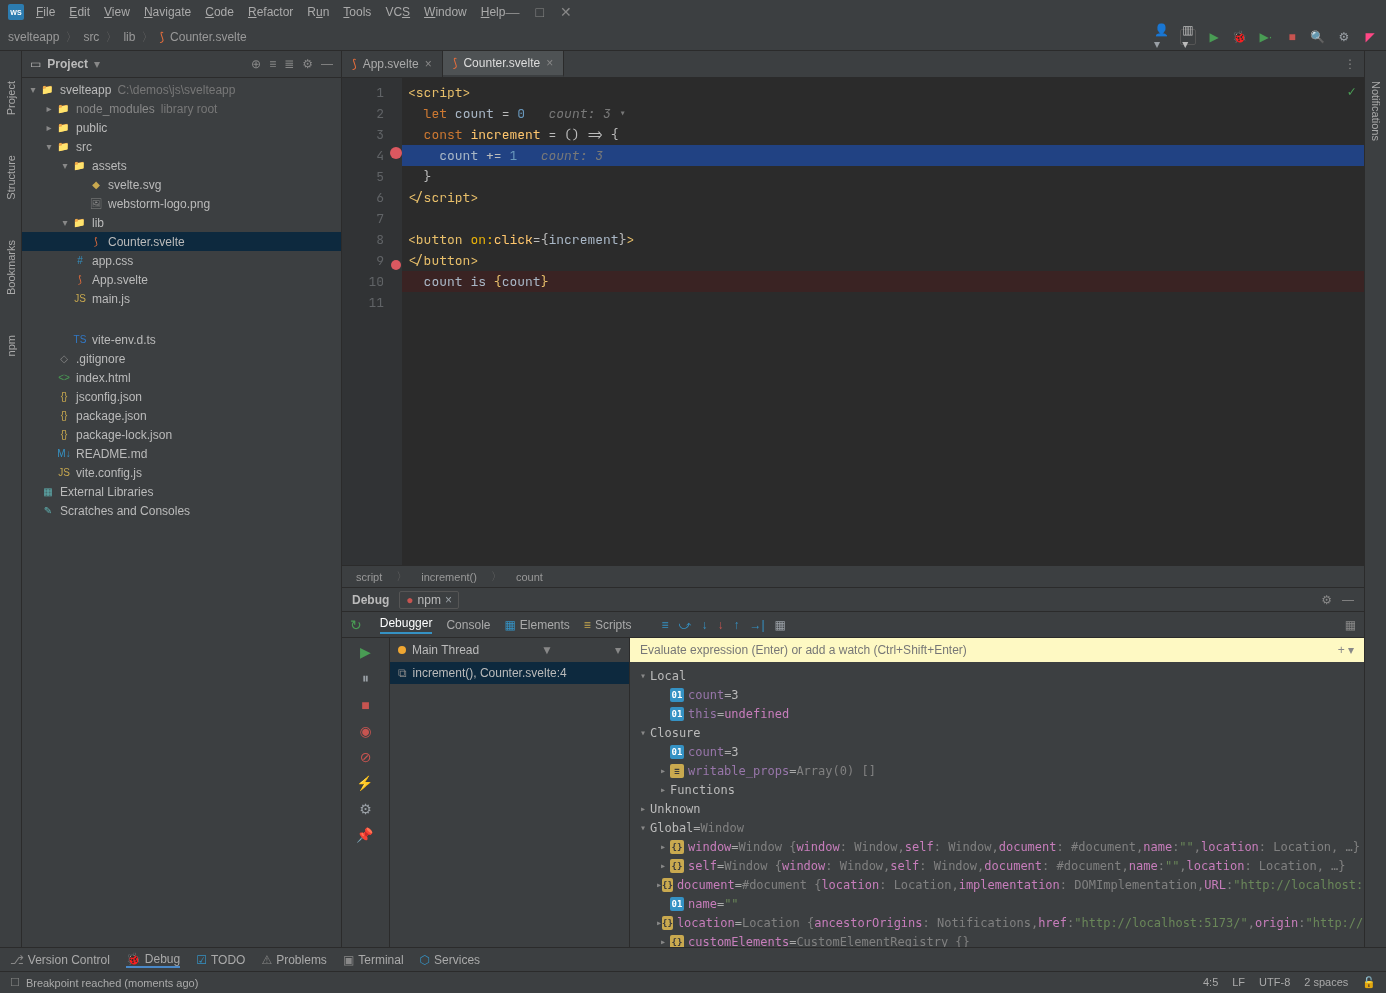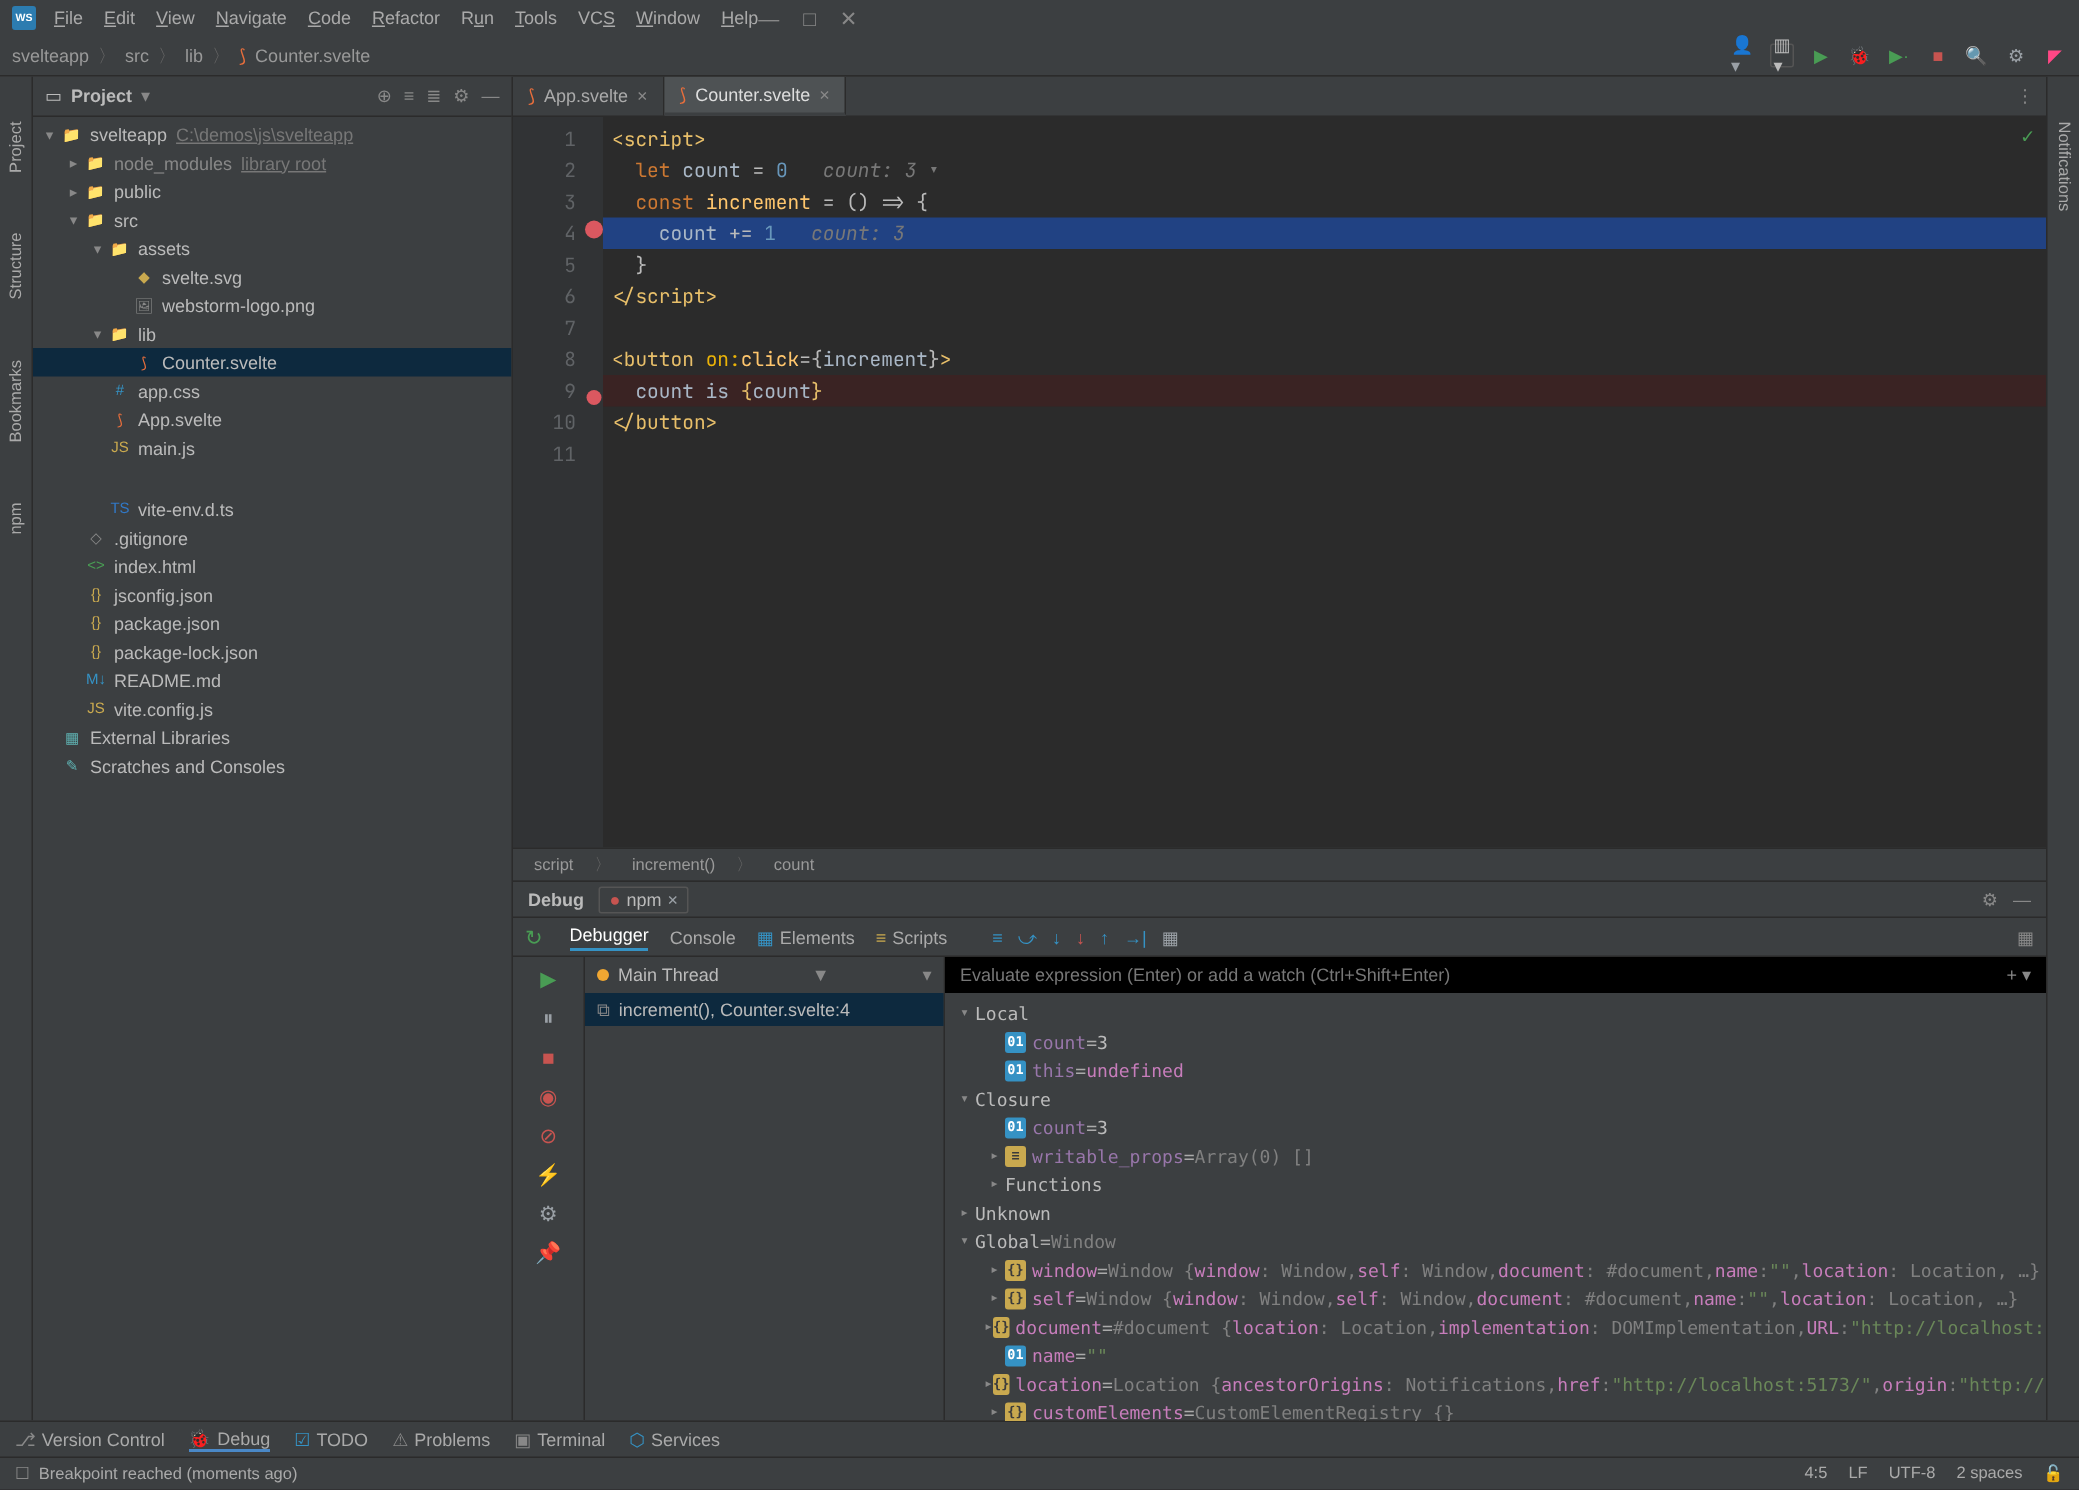--- a/index.html
+++ b/index.html
@@ -42,21 +42,21 @@
 .projpanel .projhead { height: 27px; display: flex; align-items: center; padding: 0 8px; border-bottom: 1px solid #2b2b2b; }
 .projpanel .projhead .projlbl { font-weight: bold; margin-left: 6px; }
 .projpanel .projhead .chev { color: #888; margin-left: 6px; }
 .projpanel .projhead .head-icos { margin-left: auto; display: flex; gap: 8px; color: #888; }
 .projpanel .tree { flex: 1; overflow: auto; padding: 2px 0; }
 .tree-row { display: flex; align-items: center; height: 19px; padding-left: 4px; cursor: pointer; white-space: nowrap; }
 .tree-row.selected { background: #0d293e; }
 .tree-row .arrow { width: 14px; color: #888; font-size: 10px; text-align: center; }
 .tree-row .fico { width: 16px; margin-right: 4px; text-align: center; }
 .tree-row .name { color: #bbb; }
-.tree-row .hint { color: #777; margin-left: 6px; text-decoration: underline; }
+.tree-row .hint { color: #777; margin-left: 6px; }
 
 
 .editorcol { flex: 1; display: flex; flex-direction: column; background: #2b2b2b; overflow: hidden; }
 .tabs { height: 27px; background: #3c3f41; display: flex; align-items: center; border-bottom: 1px solid #2b2b2b; }
 .tabs .tab { padding: 0 10px; height: 100%; display: flex; align-items: center; gap: 6px; cursor: pointer; color: #aaa; border-right: 1px solid #2b2b2b; }
 .tabs .tab.active { background: #4e5254; color: #ddd; border-bottom: 2px solid #3c3f41; }
 .tabs .tab .close { color: #888; }
 .tabs .svelte-ico { color: #e76e3c; }
 .tabs .menuico { margin-left: auto; margin-right: 8px; color: #888; cursor: pointer; }
 
@@ -99,21 +99,21 @@
 .dbg-left { width: 48px; background: #3c3f41; display: flex; flex-direction: column; align-items: center; padding-top: 6px; gap: 10px; border-right: 1px solid #2b2b2b; }
 .dbg-left span { cursor: pointer; font-size: 14px; }
 .frames { width: 240px; border-right: 1px solid #2b2b2b; display: flex; flex-direction: column; }
 .frames .frhead { height: 24px; display: flex; align-items: center; padding: 0 8px; background: #3c3f41; }
 .frames .frhead .dot { width: 8px; height: 8px; border-radius: 50%; background: #f0a732; margin-right: 6px; }
 .frames .frhead .filter { margin-left: auto; color: #888; }
 .frames .frlist .frame { height: 22px; display: flex; align-items: center; padding: 0 8px; background: #0d293e; gap: 6px; }
 .frames .hint-row { padding: 6px 8px; color: #888; font-size: 11px; margin-top: auto; }
 
 .varspane { flex: 1; display: flex; flex-direction: column; overflow: hidden; }
-.varspane .eval { height: 24px; display: flex; align-items: center; padding: 0 10px; color: #777; background: #000000; text-align: right; }
+.varspane .eval { height: 24px; display: flex; align-items: center; padding: 0 10px; color: #777; background: #fef9c3; text-align: right; }
 .varspane .eval .plus { margin-left: auto; color: #888; }
 .varspane .vartree { flex: 1; overflow: auto; padding: 4px 0; font-family: Consolas, monospace; font-size: 12px; }
 .vtrow { height: 19px; display: flex; align-items: center; white-space: nowrap; }
 .vtrow .arrow { width: 14px; color: #888; font-size: 10px; text-align: center; }
 .vtrow .vico { width: 14px; height: 14px; border-radius: 2px; display: inline-flex; align-items: center; justify-content: center; font-size: 9px; font-weight: bold; margin-right: 4px; }
 .vico.f { background: #3592c4; color: #fff; }
 .vico.o { background: #c9a94f; color: #3b3b3b; }
 .vk { color: #9876aa; }
 .vk2 { color: #c77dbb; }
 .veq { color: #aaa; }
@@ -361,22 +361,22 @@
         </div>
         <div class="codebody">
           <div class="ln"><span class="tag">&lt;script&gt;</span></div>
           <div class="ln">  <span class="kw">let</span> <span class="txt">count</span> <span class="op">=</span> <span class="num">0</span>   <span class="inlay">count: 3</span> <span class="inlay">▾</span></div>
           <div class="ln">  <span class="kw">const</span> <span class="fn">increment</span> <span class="op">= () =&gt; {</span></div>
           <div class="ln hl">    <span class="txt">count</span> <span class="op">+=</span> <span class="num">1</span>   <span class="inlay">count: 3</span></div>
           <div class="ln">  <span class="op">}</span></div>
           <div class="ln"><span class="tag">&lt;/script&gt;</span></div>
           <div class="ln"></div>
           <div class="ln"><span class="tag">&lt;button</span> <span class="attr">on:</span><span class="fn">click</span><span class="op">={</span><span class="txt">increment</span><span class="op">}</span><span class="tag">&gt;</span></div>
+          <div class="ln"><span class="tag">&lt;/button&gt;</span></div>
           <div class="ln bpline">  <span class="txt">count is </span><span class="braces">{</span><span class="txt">count</span><span class="braces">}</span></div>
-          <div class="ln"><span class="tag">&lt;/button&gt;</span></div>
           <div class="ln"></div>
         </div>
         <span class="check-ico">✓</span>
       </div>
       <div class="breadcrumb-bottom">
         <span>script</span>
           <span class="sep">〉</span>
         <span>increment()</span>
           <span class="sep">〉</span>
         <span>count</span>

